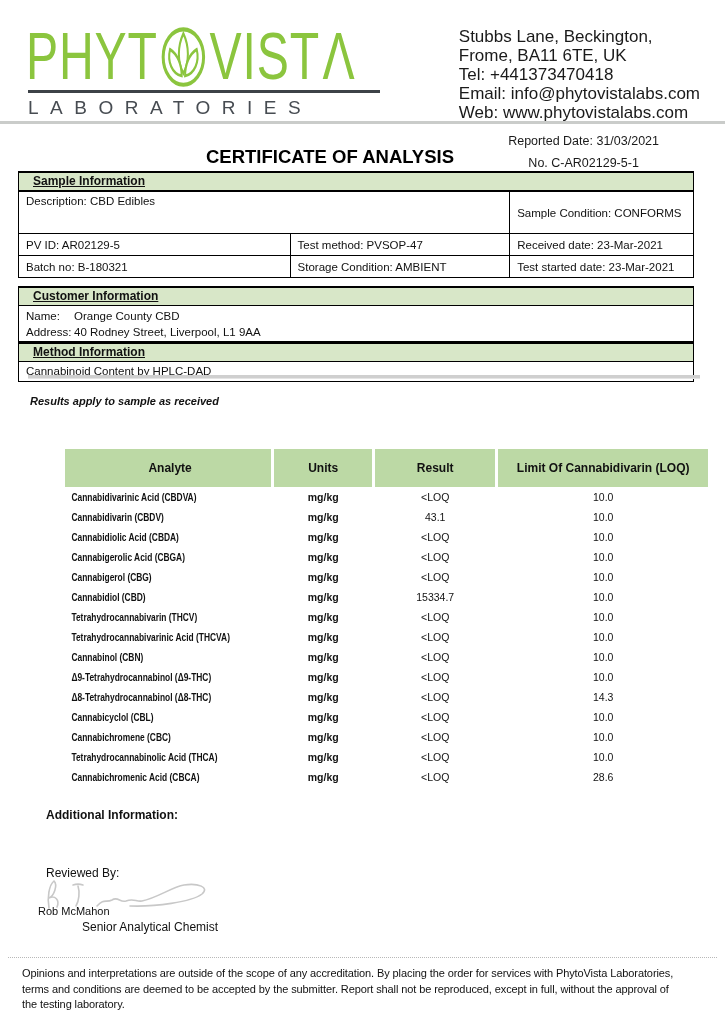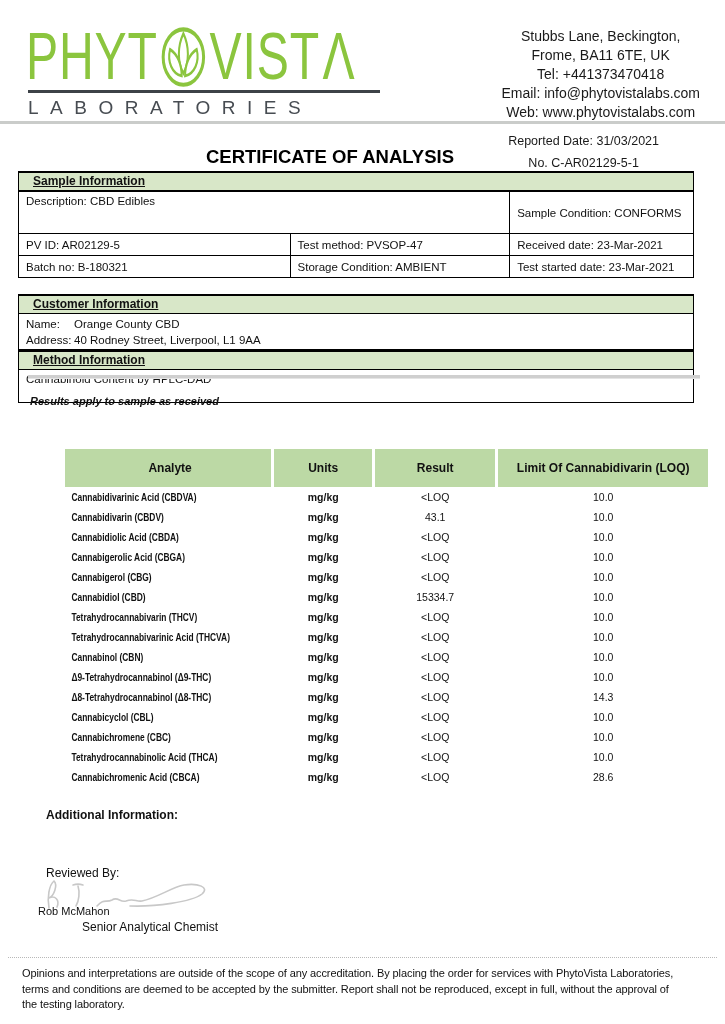--- a/index.html
+++ b/index.html
@@ -10,21 +10,21 @@
   
   .logo-block { position:absolute; left:26px; top:24px; width:370px; height:95px; }
   .brand-row { display:flex; align-items:center; gap:3px; height:56px;
                transform:scale(0.86,1.18); transform-origin:left top; }
   .brand-part { font-size:56px; font-weight:400; color:#8bc53e; letter-spacing:1px; line-height:56px; }
   .brand-icon { width:54px; height:54px; flex:0 0 auto; }
   .brand-rule { position:absolute; left:2px; top:66px; width:352px; height:3px; background:#3d4247; }
   .labs { position:absolute; left:2px; top:73px; font-size:19px; color:#474c52;
           letter-spacing:11.5px; font-weight:400; }
 
-  .addr { position:absolute; right:25px; top:27px; text-align:center; font-size:14px;
+  .addr { position:absolute; right:25px; top:27px; text-align:left; font-size:17px;
           line-height:19px; color:#1a1a1a; white-space:pre-line; }
 
   .top-rule { position:absolute; left:0; top:121px; width:725px; height:3px; background:#caccca; }
 
   
   .reported-block { position:absolute; right:66px; top:130px; text-align:center;
                     font-size:12.5px; line-height:22px; color:#1a1a1a; }
   .cert-title { position:absolute; left:140px; top:146px; width:380px; text-align:center;
                 font-size:18.5px; font-weight:bold; color:#000; }
 
@@ -37,22 +37,22 @@
   .grid td { border:1px solid #000; padding:2px 4px 2px 7px; font-size:11.5px; vertical-align:middle; }
   .row-desc td { height:42px; }
   .row-desc .cell-top { vertical-align:top; padding-top:3px; }
   .row-std td { height:22px; }
 
   .cust-box { border:1.5px solid #000; border-top:none; height:36px; position:relative; }
   .cust-line { position:absolute; left:7px; white-space:nowrap; }
   .cust-line.l1 { top:4px; }
   .cust-line.l2 { top:20px; }
   .cust-label { display:inline-block; width:48px; }
-  .method-box { border:1.5px solid #000; border-top:none; height:33px; line-height:19px; padding-left:7px; }
-  .gap-before { margin-top:16px; }
+  .method-box { border:1.5px solid #000; border-top:none; height:20px; line-height:19px; padding-left:7px; }
+  .gap-before { margin-top:8px; }
 
   .divider { position:absolute; left:28px; top:375px; width:672px; height:4px;
              background:#cfcfcf; border-bottom:1px solid #e4e4e4; }
   .results-note { position:absolute; left:30px; top:395px; font-size:11px;
                   font-weight:bold; font-style:italic; }
 
   
   .results-wrap { position:absolute; left:62px; top:449px; }
   .results { border-collapse:separate; border-spacing:3px 0; }
   .results th { background:#bcd9a5; height:38px; font-size:12px; font-weight:bold;

